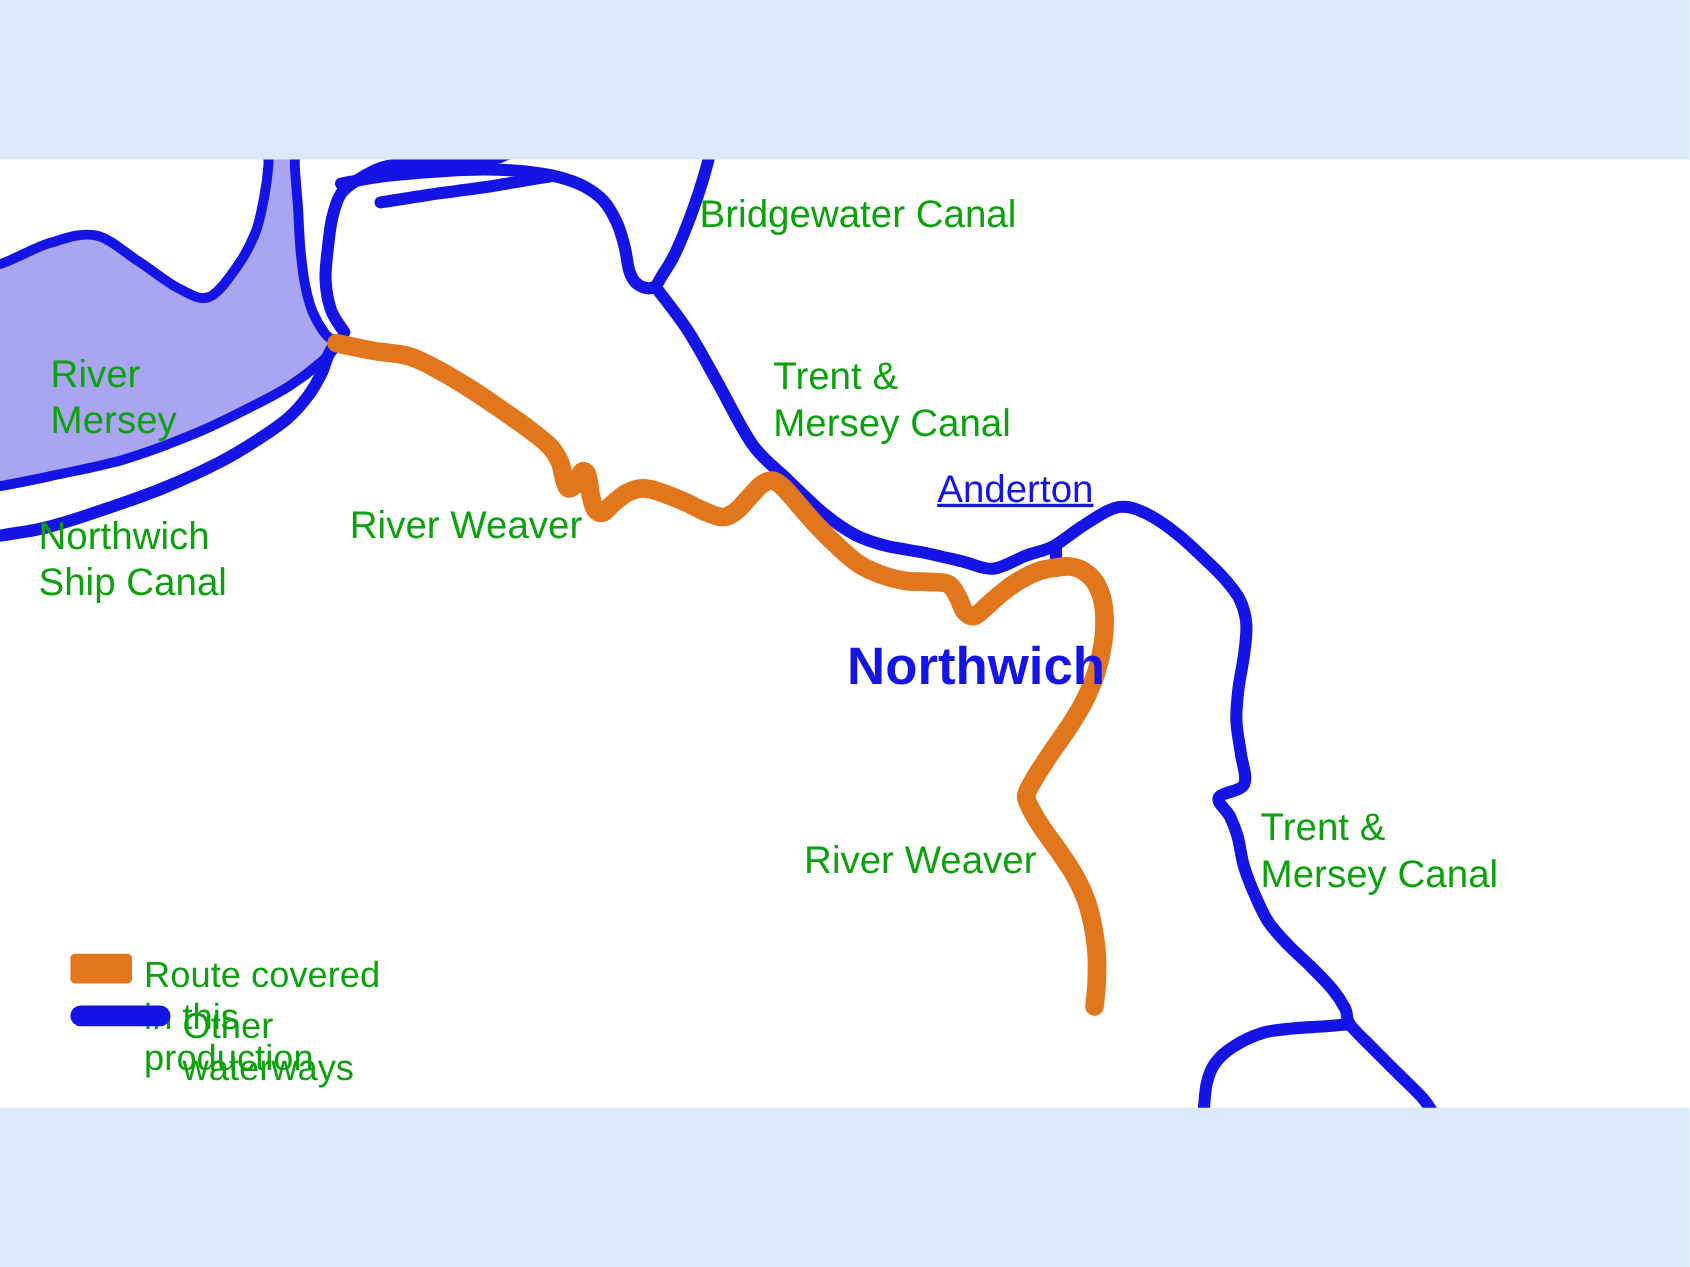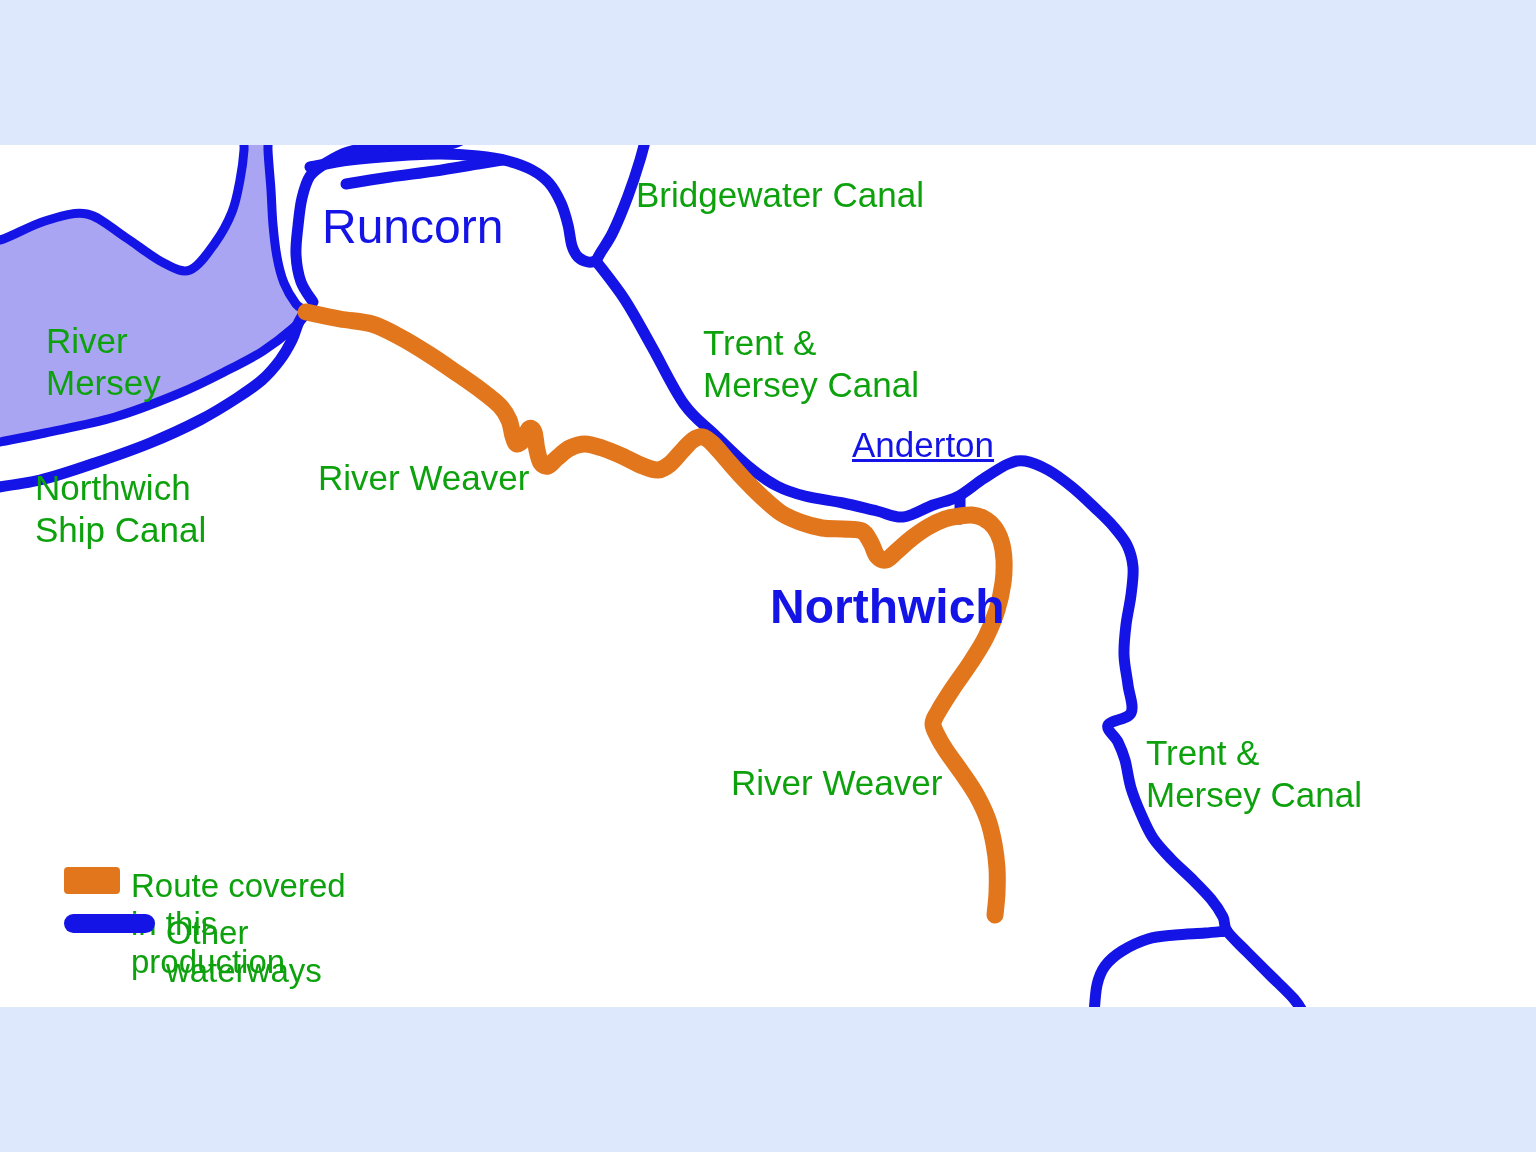--- a/index.html
+++ b/index.html
@@ -43,21 +43,20 @@
     <path class="orange-line" d="M306,312 C311.7,313.2 329.0,317.0 340,319 C351.0,321.0 362.0,321.0 372,324 C382.0,327.0 390.3,331.8 400,337 C409.7,342.2 420.3,348.8 430,355 C439.7,361.2 449.3,368.0 458,374 C466.7,380.0 475.0,385.7 482,391 C489.0,396.3 495.5,401.2 500,406 C504.5,410.8 506.8,415.0 509,420 C511.2,425.0 511.7,432.0 513,436 C514.3,440.0 515.2,443.5 517,444 C518.8,444.5 522.0,441.5 524,439 C526.0,436.5 527.3,430.2 529,429 C530.7,427.8 532.7,428.5 534,432 C535.3,435.5 535.8,444.8 537,450 C538.2,455.2 539.2,460.3 541,463 C542.8,465.7 545.3,466.8 548,466 C550.7,465.2 553.3,461.0 557,458 C560.7,455.0 565.3,450.3 570,448 C574.7,445.7 579.7,444.0 585,444 C590.3,444.0 595.8,446.0 602,448 C608.2,450.0 615.2,453.0 622,456 C628.8,459.0 637.0,463.7 643,466 C649.0,468.3 653.5,470.3 658,470 C662.5,469.7 666.0,467.2 670,464 C674.0,460.8 678.2,455.0 682,451 C685.8,447.0 689.5,442.3 693,440 C696.5,437.7 699.7,436.3 703,437 C706.3,437.7 709.0,440.2 713,444 C717.0,447.8 722.0,454.3 727,460 C732.0,465.7 737.2,471.8 743,478 C748.8,484.2 755.7,491.2 762,497 C768.3,502.8 774.7,508.8 781,513 C787.3,517.2 793.2,519.5 800,522 C806.8,524.5 814.8,526.8 822,528 C829.2,529.2 836.3,528.5 843,529 C849.7,529.5 857.3,528.7 862,531 C866.7,533.3 868.5,538.8 871,543 C873.5,547.2 874.5,553.2 877,556 C879.5,558.8 882.7,560.8 886,560 C889.3,559.2 892.7,554.7 897,551 C901.3,547.3 906.8,542.0 912,538 C917.2,534.0 922.5,530.2 928,527 C933.5,523.8 939.7,520.8 945,519 C950.3,517.2 955.5,516.7 960,516 C964.5,515.3 968.2,514.7 972,515 C975.8,515.3 979.3,516.0 983,518 C986.7,520.0 991.0,523.2 994,527 C997.0,530.8 999.3,535.5 1001,541 C1002.7,546.5 1003.7,553.0 1004,560 C1004.3,567.0 1004.2,574.7 1003,583 C1001.8,591.3 999.8,601.0 997,610 C994.2,619.0 990.3,628.3 986,637 C981.7,645.7 976.5,653.5 971,662 C965.5,670.5 958.5,679.7 953,688 C947.5,696.3 941.3,706.0 938,712 C934.7,718.0 933.0,719.8 933,724 C933.0,728.2 935.7,732.3 938,737 C940.3,741.7 943.0,746.0 947,752 C951.0,758.0 957.0,765.7 962,773 C967.0,780.3 972.7,788.2 977,796 C981.3,803.8 985.2,812.0 988,820 C990.8,828.0 992.5,836.0 994,844 C995.5,852.0 996.5,859.8 997,868 C997.5,876.2 997.3,885.2 997,893 C996.7,900.8 995.3,911.3 995,915"></path>
 
     <rect x="0" y="0" width="1536" height="145" class="band"></rect>
     <rect x="0" y="1007" width="1536" height="145" class="band"></rect>
   </svg>
 
   <div class="map-label green-label" style="left:46px;top:289px;margin-top:31px;">River
 Mersey</div>
   <div class="map-label green-label" style="left:35px;top:467px;">Northwich
 Ship Canal</div>
-  <div class="map-label blue-town" style="left:322px;top:198px;">Runcorn</div>
   <div class="map-label green-label" style="left:636px;top:174px;">Bridgewater Canal</div>
   <div class="map-label green-label" style="left:703px;top:322px;">Trent &amp;
 Mersey Canal</div>
   <div class="map-label blue-place" style="left:852px;top:424px;text-decoration:underline;">Anderton</div>
   <div class="map-label green-label" style="left:318px;top:457px;">River Weaver</div>
   <div class="map-label blue-town" style="left:770px;top:578px;font-weight:bold;">Northwich</div>
   <div class="map-label green-label" style="left:731px;top:762px;">River Weaver</div>
   <div class="map-label green-label" style="left:1146px;top:732px;">Trent &amp;
 Mersey Canal</div>
 

